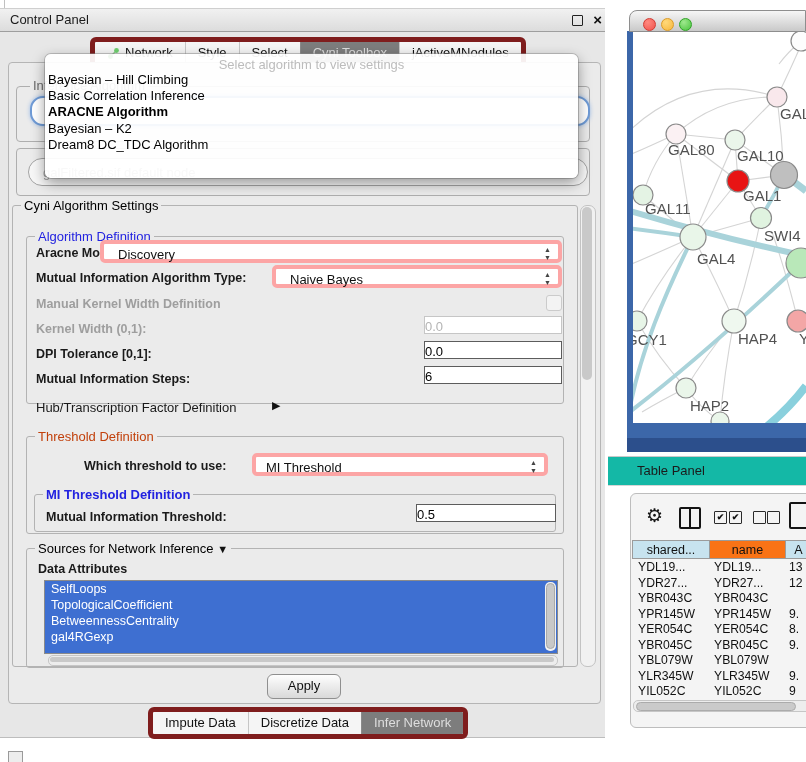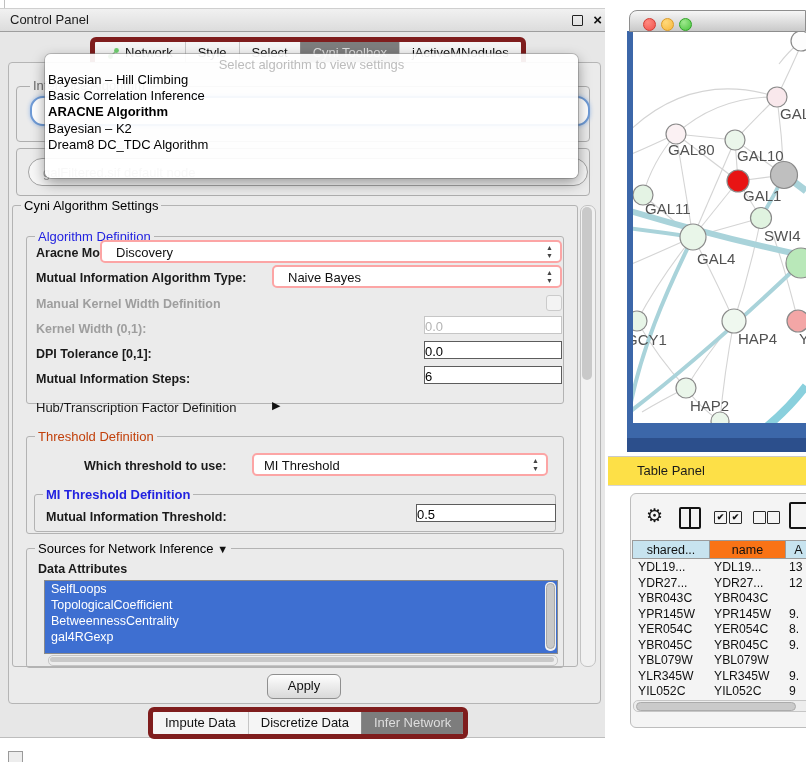--- a/index.html
+++ b/index.html
@@ -36,21 +36,21 @@
   #popup .list{position:absolute;left:3px;top:18px;right:3px;}
   .dd-item{font-size:13px;line-height:16.2px;color:#000;white-space:nowrap;}
   .dd-item.bold{font-weight:bold;}
   
   .group{position:absolute;border:1px solid #b3b3b3;border-radius:3px;}
   .legend{position:absolute;top:-8px;left:8px;background:#ebebeb;padding:0 3px;font-size:13px;white-space:nowrap;}
   .legend.blue{color:#2222e0;}
   .legend.green{color:#c2410c;}
   .lbl{position:absolute;font-size:12.5px;font-weight:bold;color:#1a1a1a;white-space:nowrap;}
   .lbl.dis{color:#9e9e9e;}
-  .combo{position:absolute;background:#fff;border:2px solid #fca5a5;border-radius:5px;height:23px;box-sizing:border-box;}
+  .combo{position:absolute;background:#fff;border:4px solid #fca5a5;border-radius:5px;height:23px;box-sizing:border-box;}
   .combo .val{position:absolute;left:14px;top:0;font-size:13px;line-height:21px;color:#111;white-space:nowrap;}
   .combo .stepper{position:absolute;right:7px;top:2px;font-size:7px;line-height:8px;color:#444;text-align:center;}
   .field{position:absolute;background:#fff;border:1px solid #5c5c5c;height:18px;box-sizing:border-box;
     font-size:13px;line-height:19px;text-align:left;padding-right:0;color:#000;}
   .field.dis{border:1px solid #c6c6c6;color:#b4b4b4;}
   .chk{position:absolute;width:14px;height:14px;border:1px solid #cbcbcb;border-radius:3px;background:#f3f3f3;}
   .tri{font-size:11px;color:#111;}
   
   .vscroll-track{position:absolute;background:#f1f1f1;border:1px solid #c3c3c3;border-radius:7px;}
   .scroll-thumb{position:absolute;background:#c9c9c9;border-radius:6px;}
@@ -68,21 +68,21 @@
   #nw-titlebar{position:absolute;left:629px;top:10px;width:177px;height:22px;background:linear-gradient(#f6f6f6,#c9c9c9);
     border:1px solid #8e8e8e;border-top-left-radius:8px;box-sizing:border-box;}
   .light{position:absolute;top:7px;width:13px;height:13px;border-radius:50%;}
   #nw-left{position:absolute;left:627px;top:31px;width:6px;height:421px;background:#3c67a9;}
   #nw-bottom1{position:absolute;left:627px;top:423px;width:179px;height:15px;background:#3c67a9;}
   #nw-bottom2{position:absolute;left:627px;top:438px;width:179px;height:14px;background:#2c4f8c;}
   #nw-canvas{position:absolute;left:633px;top:32px;width:173px;height:391px;background:#fff;overflow:hidden;}
   .node{stroke:#8a8a8a;stroke-width:1.2;}
   .node-label{font-family:"Liberation Sans",sans-serif;font-size:15px;fill:#525252;}
   
-  #tp-band{position:absolute;left:608px;top:456px;width:198px;height:28px;background:#fde047;
+  #tp-band{position:absolute;left:608px;top:456px;width:198px;height:28px;background:#14b8a6;
     border-top:1px solid #c9c9c9;border-bottom:1px solid #d6d6d6;}
   #tp-title{position:absolute;left:29px;top:0;font-size:13px;line-height:28px;color:#1b1b1b;}
   #tp-box{position:absolute;left:630px;top:493px;width:182px;height:233px;background:#f4f4f4;border:1px solid #bdbdbd;border-radius:6px;}
   .ticon{position:absolute;color:#141414;}
   #gear{left:646px;top:504px;font-size:19px;font-family:"DejaVu Sans",sans-serif;}
   #split{left:679px;top:507px;width:18px;height:18px;border:2px solid #141414;border-radius:2px;}
   #split .mid{position:absolute;left:8px;top:0;width:2px;height:18px;background:#141414;}
   .cbx{position:absolute;width:11px;height:11px;border:1.5px solid #2a2a2a;border-radius:1px;font-size:9px;line-height:10px;text-align:center;font-weight:bold;color:#111;}
   #doc{left:789px;top:502px;width:18px;height:23px;border:2px solid #141414;border-radius:2px;}
   .thead{position:absolute;left:632px;top:540px;height:19px;display:flex;font-size:12.5px;line-height:19px;color:#111;}

